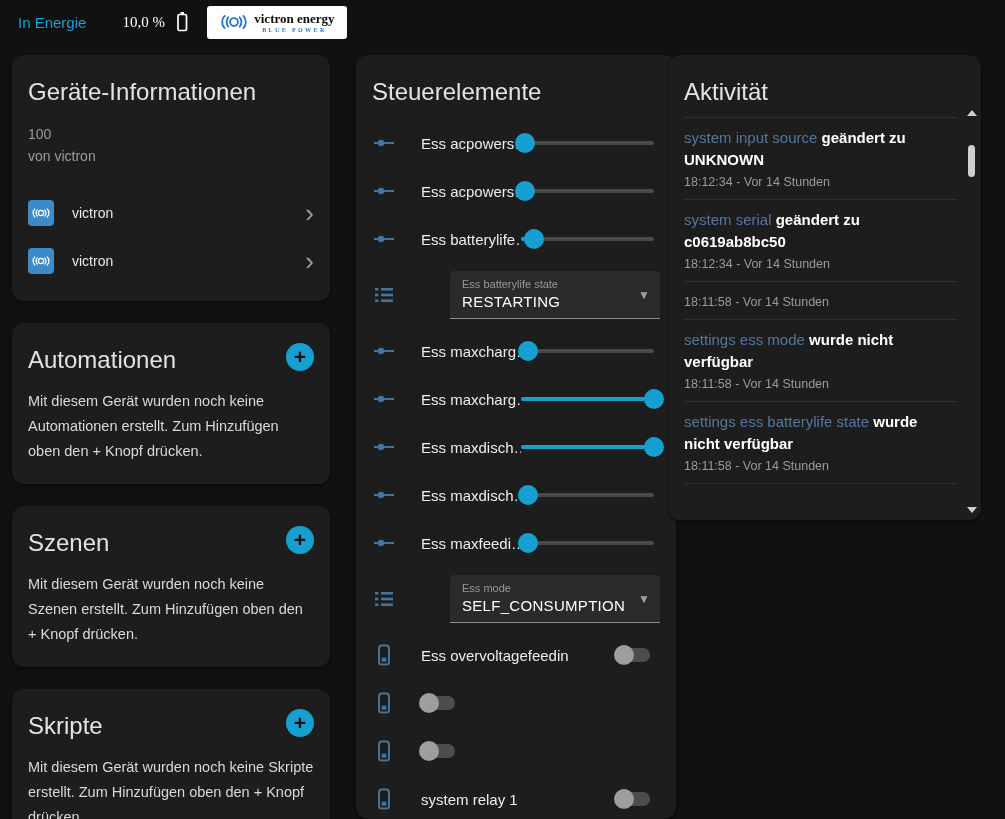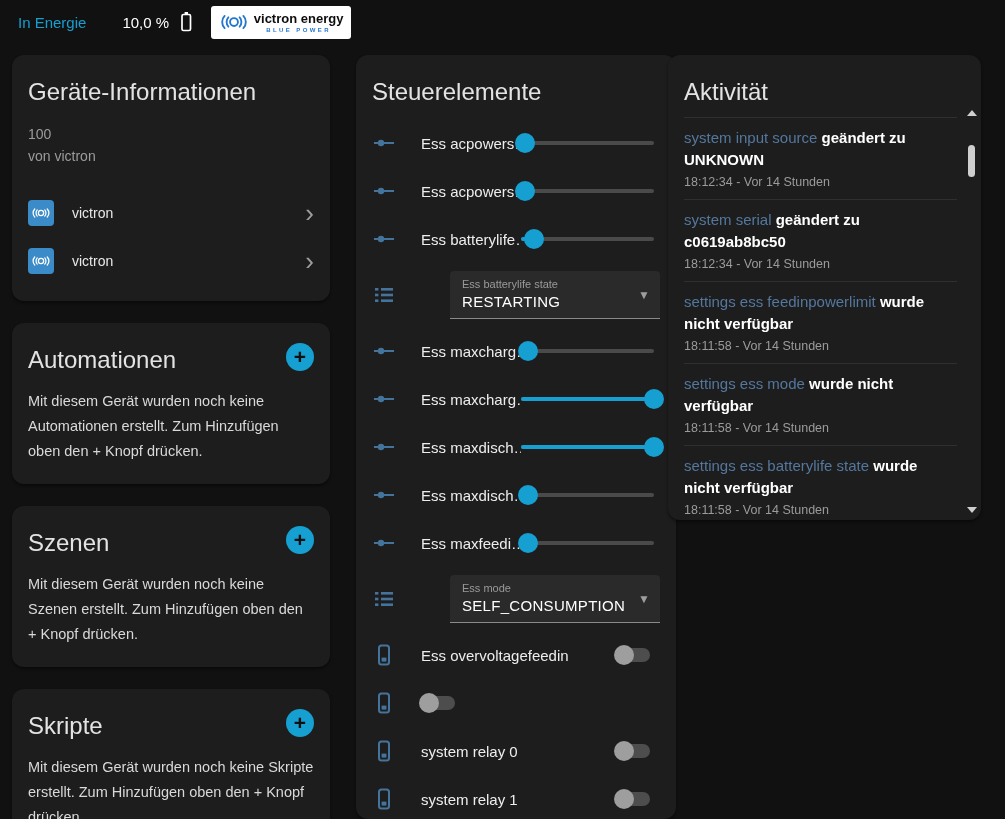--- a/index.html
+++ b/index.html
@@ -5,21 +5,21 @@
   html,body{margin:0;padding:0;}
   body{
     width:1005px;height:819px;overflow:hidden;position:relative;
     background:#111111;color:#e6e6e6;
     font-family:"Liberation Sans",sans-serif;
   }
   
   .topbar{height:44px;display:flex;align-items:center;justify-content:flex-start;
     padding:0 8px 0 18px;box-sizing:border-box;gap:36px;}
   .crumb{color:var(--accent);font-size:15px;cursor:pointer;}
-  .hdr-right{display:flex;align-items:center;gap:9px;}
+  .hdr-right{display:flex;align-items:center;gap:9px;font-family:Liberation Serif, serif;}
   .batt-text{color:#ffffff;font-size:15px;}
   .logo-box{background:#ffffff;border-radius:3px;height:33px;width:140px;
     display:flex;align-items:center;justify-content:center;gap:5px;margin-left:8px;}
   .logo-text{display:flex;flex-direction:column;align-items:center;}
   .logo-brand{font-size:13px;font-weight:800;color:#0d0d0d;line-height:1;white-space:nowrap;}
   .logo-tag{font-size:6px;color:var(--victron-blue);letter-spacing:2.4px;margin-top:2px;font-weight:700;}
   
   .col{position:absolute;top:55px;}
   .col-left{left:12px;width:318px;}
   .col-mid{left:356px;width:320px;}
@@ -354,21 +354,20 @@
             <div class="knob"></div>
           </div>
         </div>
         <div class="ctl-row">
           <span class="ctl-ic">
             <svg viewBox="0 0 24 24" width="24" height="24">
               <rect x="7" y="2.5" width="10" height="19" rx="2.5" fill="none" stroke="#44749c" stroke-width="2"></rect>
               <rect x="9.6" y="14.6" width="4.8" height="4" fill="#44749c"></rect>
             </svg>
           </span>
-          <span class="ctl-lbl grow">system relay 0</span>
           <div class="switch">
             <div class="knob"></div>
           </div>
         </div>
         <div class="ctl-row">
           <span class="ctl-ic">
             <svg viewBox="0 0 24 24" width="24" height="24">
               <rect x="7" y="2.5" width="10" height="19" rx="2.5" fill="none" stroke="#44749c" stroke-width="2"></rect>
               <rect x="9.6" y="14.6" width="4.8" height="4" fill="#44749c"></rect>
             </svg>
@@ -388,21 +387,20 @@
     <div class="entries" id="activity-list">
         <div class="entry">
           <div class="entry-text"><a class="ent">system input source</a> <span class="act">geändert zu UNKNOWN</span></div>
           <div class="entry-time">18:12:34 - Vor 14 Stunden</div>
         </div>
         <div class="entry">
           <div class="entry-text"><a class="ent">system serial</a> <span class="act">geändert zu c0619ab8bc50</span></div>
           <div class="entry-time">18:12:34 - Vor 14 Stunden</div>
         </div>
         <div class="entry">
-          <div class="entry-text"><a class="ent">settings ess feedinpowerlimit</a> <span class="act">wurde nicht verfügbar</span></div>
           <div class="entry-time">18:11:58 - Vor 14 Stunden</div>
         </div>
         <div class="entry">
           <div class="entry-text"><a class="ent">settings ess mode</a> <span class="act">wurde nicht verfügbar</span></div>
           <div class="entry-time">18:11:58 - Vor 14 Stunden</div>
         </div>
         <div class="entry">
           <div class="entry-text"><a class="ent">settings ess batterylife state</a> <span class="act">wurde nicht verfügbar</span></div>
           <div class="entry-time">18:11:58 - Vor 14 Stunden</div>
         </div>

